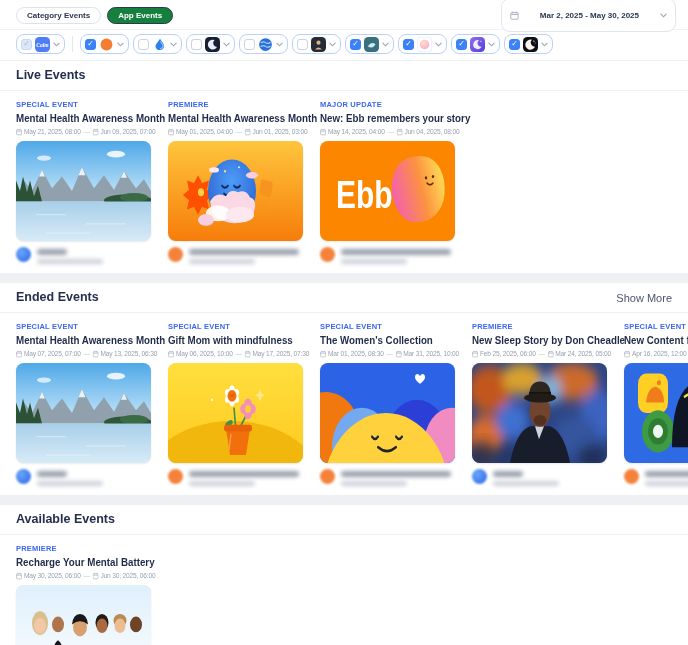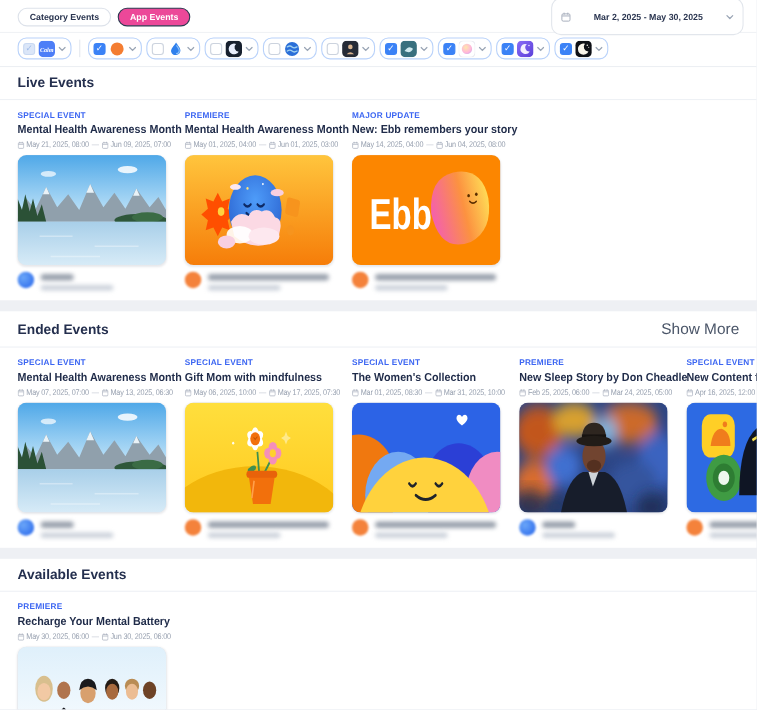--- a/index.html
+++ b/index.html
@@ -5,21 +5,21 @@
   * { box-sizing: border-box; margin: 0; padding: 0; }
   body { margin: 0; background: #eef0f4; font-family: "Liberation Sans", sans-serif; }
   .page { width: 688px; height: 645px; background: #eef0f4; overflow: hidden; position: relative; }
 
   
   .topbar { background:#fff; display:flex; justify-content:space-between; align-items:center;
             padding:6px 12px 5px 16px; border-bottom:1px solid #f0f2f5; height:30px; }
   .tabs { display:flex; gap:6px; }
   .tab { height:17px; padding:0 10px; border-radius:9px; border:1px solid #dde2ea; background:#fff;
          color:#2a3550; font-size:8px; font-weight:bold; font-family:inherit; cursor:pointer; white-space:nowrap; }
-  .tab.active { background:#ec4899; border-color:#2b3850; color:#fff; }
+  .tab.active { background:#15803d; border-color:#2b3850; color:#fff; }
   .datepicker { display:flex; align-items:center; gap:21px; height:18px; padding:16px 8px;
                 border:1px solid #e2e6ec; border-radius:9px; background:#fff; font-size:8px;
                 font-weight:bold; color:#2a3550; font-family:inherit; cursor:pointer; white-space:nowrap; }
   .datepicker svg { display:block; }
 
   
   .filterbar { background:#fff; display:flex; align-items:center; gap:4px; padding:4px 16px 6px;
                border-bottom:1px solid #eceff3; height:31px; }
   .chip { display:flex; align-items:center; gap:3px; border:1.5px solid #b9d2fa; border-radius:8px;
           background:#fff; padding:2px 4px; height:20px; cursor:pointer; flex:none; }
@@ -32,21 +32,21 @@
   .app-ico { width:15px; height:15px; flex:none; }
   .app-ico svg { display:block; width:100%; height:100%; }
   .chev { width:7px; height:5px; flex:none; }
 
   
   .panel { background:#fff; margin-bottom:10px; }
   .panel:last-child { margin-bottom:0; min-height:189px; }
   .panel-head { display:flex; justify-content:space-between; align-items:flex-end;
                 padding:8px 16px; border-bottom:1px solid #eef1f5; }
   .panel-title { font-size:12.5px; font-weight:bold; color:#242f4e; line-height:13px; }
-  .show-more { font-size:14px; color:#4a5568; background:none; border:none; font-family:inherit; cursor:pointer; }
+  .show-more { font-size:11px; color:#4a5568; background:none; border:none; font-family:inherit; cursor:pointer; }
   .cards { display:flex; gap:17px; padding:10px 16px; align-items:flex-end; }
   .card { width:135px; flex:none; }
   .badge { font-size:7.5px; font-weight:bold; color:#3c66f2; letter-spacing:.2px; line-height:8px; margin-bottom:3px; white-space:nowrap; }
   .ctitle { font-size:10.5px; font-weight:bold; color:#1f2b49; line-height:12px; margin-bottom:3px;
             white-space:nowrap; transform:scaleX(.93); transform-origin:left; }
   .dates { display:flex; align-items:center; gap:2px; font-size:7.5px; letter-spacing:-.2px; color:#98a1b0;
            white-space:nowrap; height:9px; margin-bottom:5px; transform:scaleX(.88); transform-origin:left; }
   .cal { width:7px; height:8px; flex:none; display:flex; }
   .cal svg { display:block; width:100%; height:100%; }
   .dash { color:#c3c9d3; margin:0 1px; }

